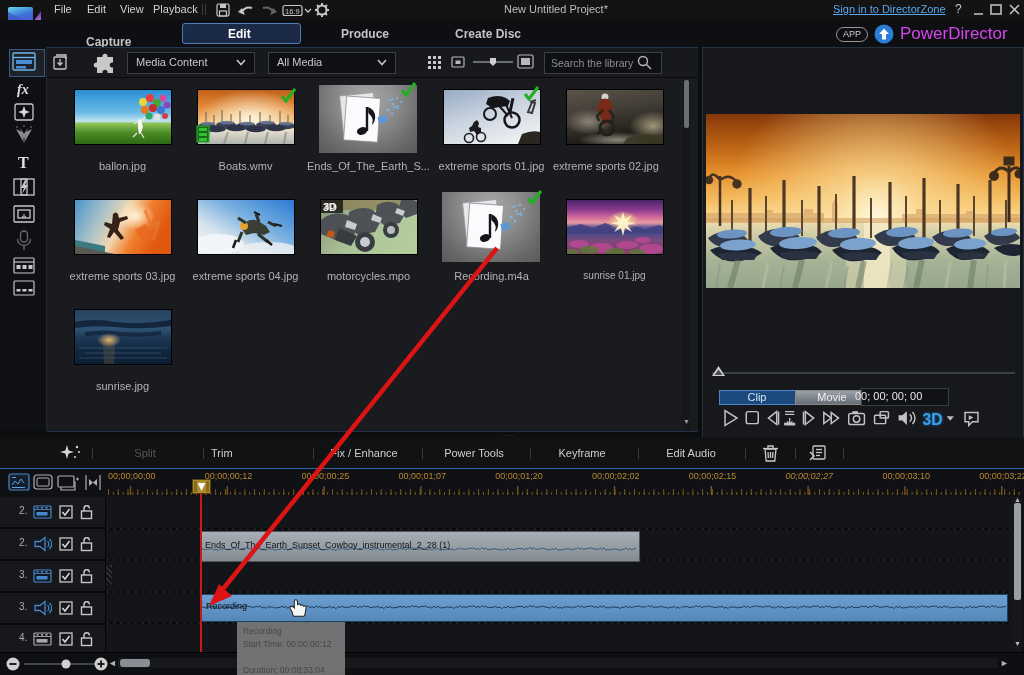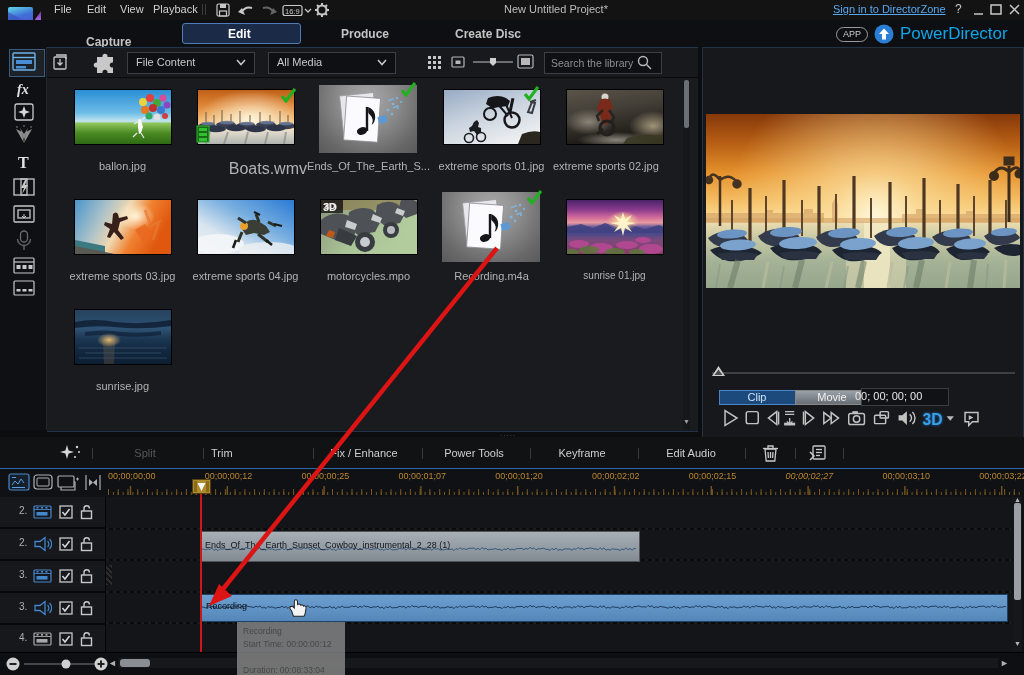--- a/index.html
+++ b/index.html
@@ -83,21 +83,21 @@
 <div class="abs" style="left:182px;top:23px;width:117px;height:19px;background:#1b2b47;border:1px solid #4d7cb8;border-radius:3px;"></div>
 <div class="txt" style="left:228px;top:27px;font-size:12px;color:#ffffff;font-weight:bold;">Edit</div>
 <div class="txt" style="left:341px;top:27px;font-size:12px;color:#c4c4c4;font-weight:bold;">Produce</div>
 <div class="txt" style="left:455px;top:27px;font-size:12px;color:#c4c4c4;font-weight:bold;">Create Disc</div>
 <div class="abs" style="left:836px;top:27px;width:30px;height:13px;border:1px solid #9a9a9a;border-radius:8px;"></div>
 <div class="txt" style="left:843px;top:29px;font-size:9px;color:#cccccc;">APP</div>
 <svg class="abs" style="left:874px;top:24px;" width="20" height="20" viewBox="0 0 20 20">
   <circle cx="10" cy="10" r="9.5" fill="#2a7fd4"></circle>
   <path d="M10,4.5 L15,10 H12 V15.5 H8 V10 H5 Z" fill="#ffffff"></path>
 </svg>
-<div class="txt" style="left:900px;top:24px;font-size:17px;color:#0ea5e9;">PowerDirector</div>
+<div class="txt" style="left:900px;top:24px;font-size:17px;color:#d946ef;">PowerDirector</div>
 
 <div class="abs" style="left:0;top:47px;width:46px;height:383px;background:#0e1013;border-right:1px solid #23262b;"></div>
 <div class="abs" style="left:9px;top:49px;width:34px;height:26px;background:#1d2228;border:1px solid #3a5a80;"></div>
 <svg class="abs" style="left:0;top:47px;" width="46" height="390" viewBox="0 0 46 390">
 
   <g stroke="#6db2e8" fill="none" stroke-width="1.4">
     <rect x="13" y="6" width="22" height="17" rx="1"></rect>
     <line x1="13" y1="10.5" x2="35" y2="10.5"></line>
     <rect x="16" y="13" width="16" height="4" fill="#4a8fd4" stroke="none"></rect>
     <rect x="16" y="19" width="10" height="2.5" fill="#4a8fd4" stroke="none"></rect>
@@ -153,21 +153,21 @@
     <rect x="22.5" y="242" width="4" height="2.5" fill="#c8c8c8" stroke="none"></rect>
     <rect x="28.5" y="242" width="4" height="2.5" fill="#c8c8c8" stroke="none"></rect>
   </g>
 </svg>
 <div class="txt" style="left:49px;top:195px;font-size:11px;color:#9a9a9a;">›</div>
 
 <div class="abs" style="left:47px;top:47px;width:651px;height:383px;background:#191b1f;border-top:1px solid #23374e;border-bottom:1px solid #223348;"></div>
 
 <div class="abs" style="left:47px;top:48px;width:651px;height:29px;background:#17191d;border-bottom:1px solid #0a0a0a;"></div>
 <div class="abs" style="left:127px;top:52px;width:126px;height:20px;background:#0e1013;border:1px solid #3c4046;"></div>
-<div class="txt" style="left:136px;top:56px;font-size:11px;color:#c8c8c8;">File Content</div>
+<div class="txt" style="left:136px;top:56px;font-size:11px;color:#c8c8c8;">Media Content</div>
 <svg class="abs" style="left:236px;top:59px;" width="10" height="7" viewBox="0 0 10 7">
     <path d="M1,1 L5,5.5 L9,1" stroke="#c8c8c8" stroke-width="1.5" fill="none"></path>
   </svg>
 <div class="abs" style="left:268px;top:52px;width:126px;height:20px;background:#0e1013;border:1px solid #3c4046;"></div>
 <div class="txt" style="left:277px;top:56px;font-size:11px;color:#c8c8c8;">All Media</div>
 <svg class="abs" style="left:377px;top:59px;" width="10" height="7" viewBox="0 0 10 7">
     <path d="M1,1 L5,5.5 L9,1" stroke="#c8c8c8" stroke-width="1.5" fill="none"></path>
   </svg>
 <div class="abs" style="left:544px;top:52px;width:116px;height:20px;background:#0e1013;border:1px solid #3c4046;"></div>
 <div class="txt" style="left:551px;top:57px;font-size:10.5px;color:#8f8f8f;">Search the library</div>
@@ -558,22 +558,22 @@
   </svg>
 <svg class="abs" style="left:196px;top:125px;" width="14" height="18" viewBox="0 0 14 18">
   <rect x="1" y="1" width="12" height="16" fill="#1a6a1a" stroke="#2ab82a" stroke-width="1"></rect>
   <rect x="3" y="3" width="8" height="3" fill="#30c030"></rect>
     <rect x="3" y="8" width="8" height="3" fill="#30c030"></rect>
     <rect x="3" y="13" width="8" height="3" fill="#30c030"></rect>
 </svg>
 <div class="txt" style="left:324px;top:201px;font-size:9px;font-weight:bold;color:#e8e8e8;">3D</div>
 
 <div class="txt" style="left:61px;top:160px;width:123px;text-align:center;font-size:11px;color:#b2b2b2;">ballon.jpg</div>
-<div class="txt" style="left:184px;top:160px;width:123px;text-align:right;font-size:16px;color:#b2b2b2;">Boats.wmv</div>
-<div class="txt" style="left:307px;top:160px;width:123px;text-align:right;font-size:11px;color:#b2b2b2;">Ends_Of_The_Earth_S...</div>
+<div class="txt" style="left:184px;top:160px;width:123px;text-align:center;font-size:11px;color:#b2b2b2;">Boats.wmv</div>
+<div class="txt" style="left:307px;top:160px;width:123px;text-align:left;font-size:11px;color:#b2b2b2;">Ends_Of_The_Earth_S...</div>
 <div class="txt" style="left:430px;top:160px;width:123px;text-align:center;font-size:11px;color:#b2b2b2;">extreme sports 01.jpg</div>
 <div class="txt" style="left:553px;top:160px;width:123px;text-align:left;font-size:11px;color:#b2b2b2;">extreme sports 02.jpg</div>
 <div class="txt" style="left:61px;top:270px;width:123px;text-align:center;font-size:11px;color:#b2b2b2;">extreme sports 03.jpg</div>
 <div class="txt" style="left:184px;top:270px;width:123px;text-align:center;font-size:11px;color:#b2b2b2;">extreme sports 04.jpg</div>
 <div class="txt" style="left:307px;top:270px;width:123px;text-align:center;font-size:11px;color:#b2b2b2;">motorcycles.mpo</div>
 <div class="txt" style="left:430px;top:270px;width:123px;text-align:center;font-size:11px;color:#b2b2b2;">Recording.m4a</div>
 <div class="txt" style="left:553px;top:270px;width:123px;text-align:center;font-size:10px;color:#b2b2b2;">sunrise 01.jpg</div>
 <div class="txt" style="left:61px;top:380px;width:123px;text-align:center;font-size:11px;color:#b2b2b2;">sunrise.jpg</div>
 
 <div class="abs" style="left:683px;top:80px;width:7px;height:350px;background:#15171a;"></div>

